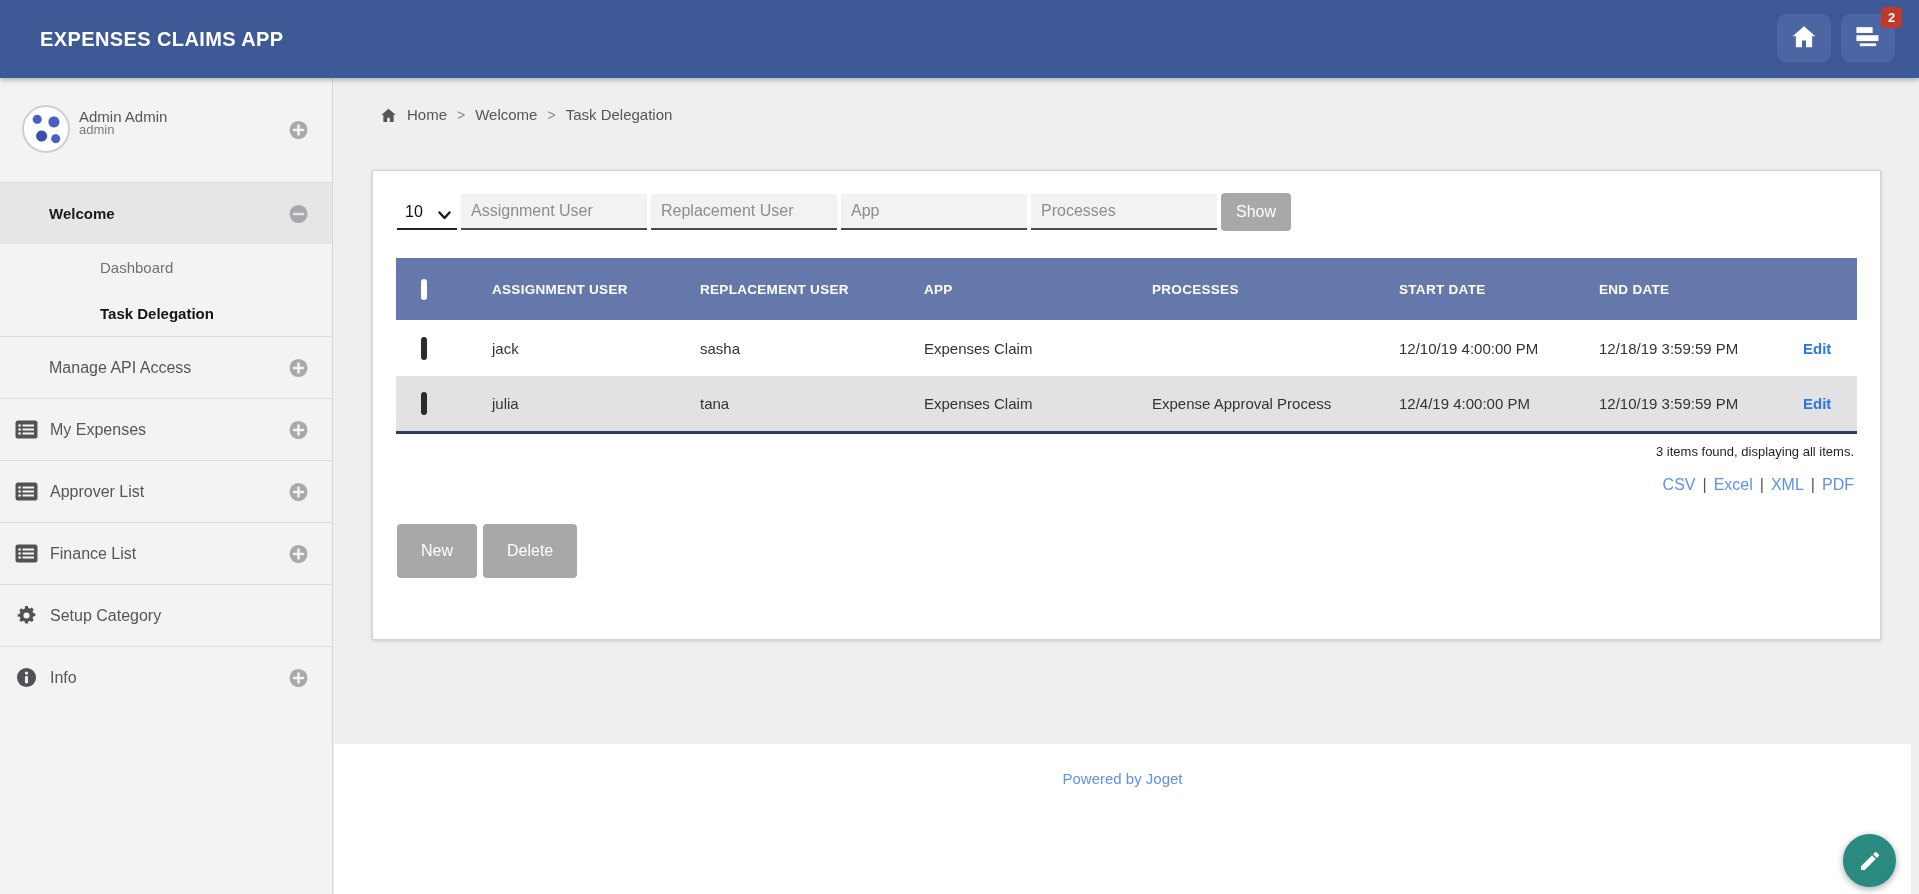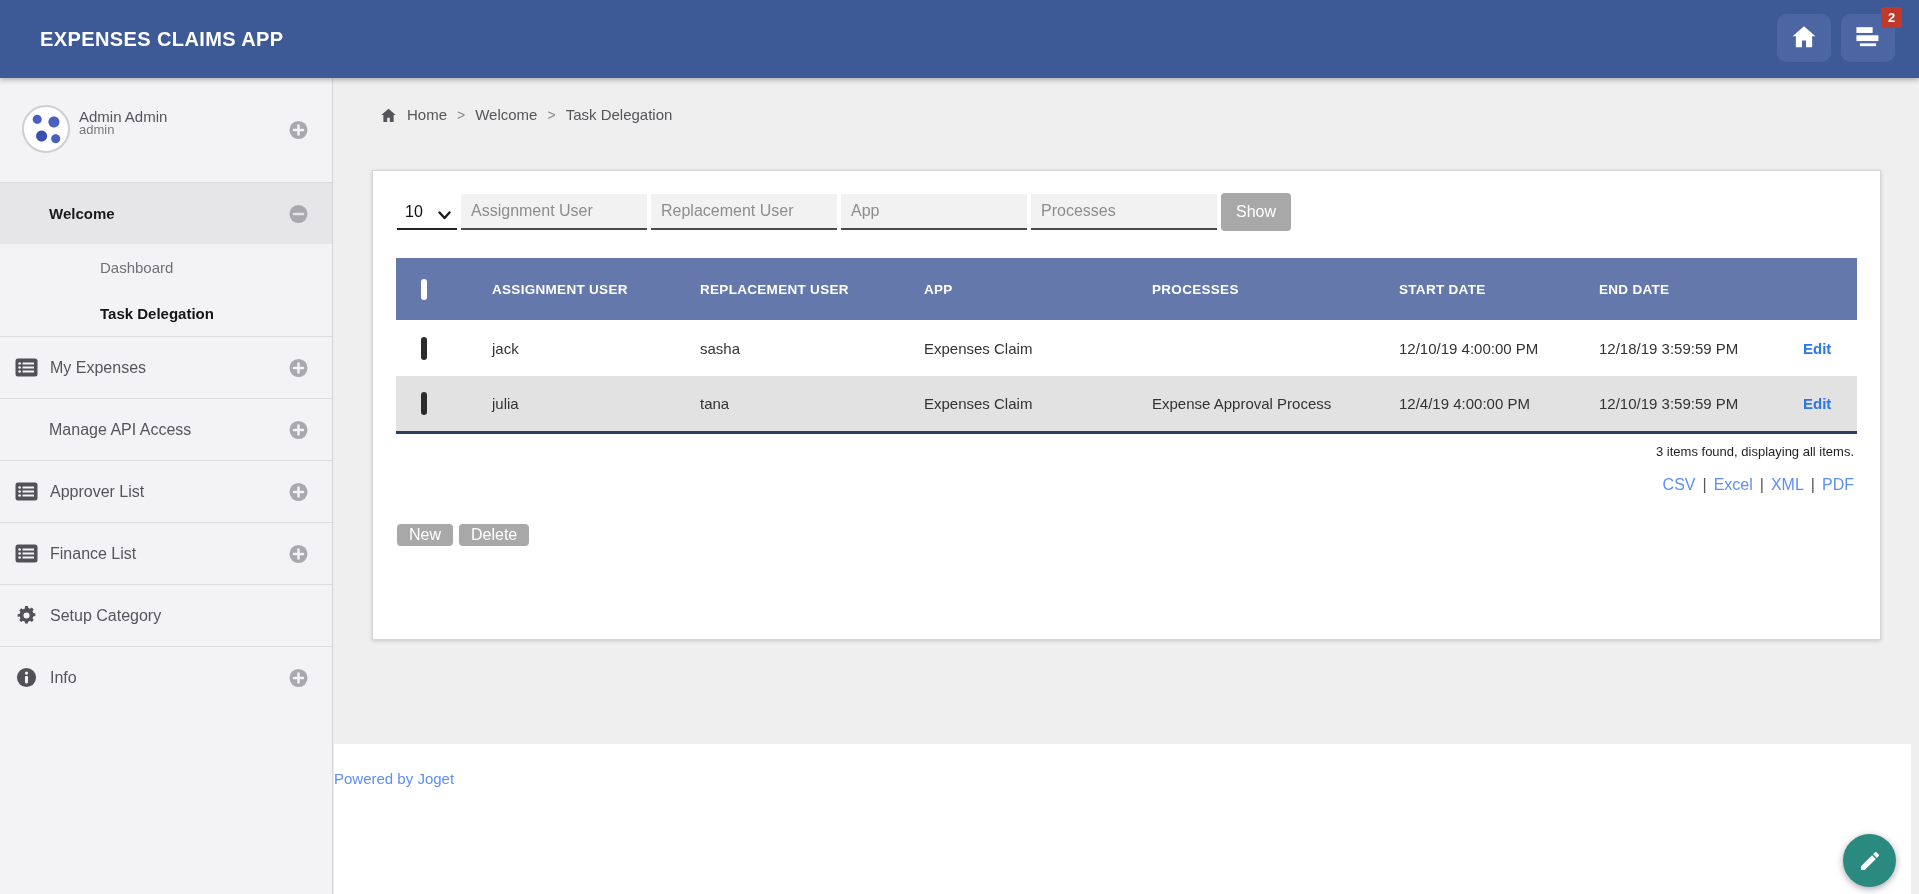--- a/index.html
+++ b/index.html
@@ -80,24 +80,24 @@
   .cbx { width:25px; height:31px; border-radius:8px; border:3px solid #2b2b2b;
     background:transparent; cursor:pointer; }
   .cbx.light { border-color:#fff; }
   .edit-link { color:#2c77e8; font-weight:bold; text-decoration:none; font-size:15px; cursor:pointer; }
 
   .summary { text-align:right; margin:10px 26px 0; font-size:13px; color:#1f1f1f; }
   .exports { text-align:right; margin:17px 26px 0; font-size:16px; }
   .exports a { color:#5e8ff2; text-decoration:none; cursor:pointer; }
   .exports .pipe { color:#555; margin:0 7px; }
   .actions { display:flex; gap:6px; margin:30px 0 0 24px; }
-  .action-btn { height:22px; padding:0 12px; }
+  .action-btn { height:54px; padding:0 24px; }
 
   .footer { position:absolute; left:0; right:8px; bottom:0; height:150px; background:#fff;
-    display:flex; justify-content:flex-start; align-items:flex-start; padding-top:26px; }
+    display:flex; justify-content:center; align-items:flex-start; padding-top:26px; }
   .footer a { color:#5e8ff2; font-size:15px; text-decoration:none; cursor:pointer; }
 
   .fab { position:absolute; left:1843px; top:834px; width:53px; height:53px; border-radius:50%;
     background:#2b8a80; border:none; box-shadow:0 2px 7px rgba(0,0,0,.35);
     display:flex; align-items:center; justify-content:center; cursor:pointer; z-index:10; }
 </style>
 </head>
 <body>
 
 <div class="stage">
@@ -149,43 +149,43 @@
       </span>
     </div>
 
     <div class="item-sub">
       <span>Dashboard</span>
     </div>
     <div class="item-sub active">
       <span>Task Delegation</span>
     </div>
 
+    <div class="item-l1">
+      <span>Manage API Access</span>
+      <span class="expander">
+        <svg width="19" height="19" viewBox="0 0 20 20">
+            <circle cx="10" cy="10" r="9.5" fill="#a9a9ad"></circle>
+            <path d="M10 5.2v9.6M5.2 10h9.6" stroke="#f3f3f5" stroke-width="2.6" stroke-linecap="round"></path>
+          </svg>
+      </span>
+    </div>
+
     <div class="item-l1 has-icon">
       <span class="mi">
         <svg width="23" height="19" viewBox="0 0 23 19">
             <rect x="0.5" y="0.5" width="22" height="18" rx="2.5" fill="#525256"></rect>
             <circle cx="4.6" cy="5.5" r="1.3" fill="#f3f3f5"></circle>
             <circle cx="4.6" cy="9.5" r="1.3" fill="#f3f3f5"></circle>
             <circle cx="4.6" cy="13.5" r="1.3" fill="#f3f3f5"></circle>
             <rect x="7.5" y="4.5" width="11.5" height="2" fill="#f3f3f5"></rect>
             <rect x="7.5" y="8.5" width="11.5" height="2" fill="#f3f3f5"></rect>
             <rect x="7.5" y="12.5" width="11.5" height="2" fill="#f3f3f5"></rect>
           </svg>
       </span>
       <span>My Expenses</span>
-      <span class="expander">
-        <svg width="19" height="19" viewBox="0 0 20 20">
-            <circle cx="10" cy="10" r="9.5" fill="#a9a9ad"></circle>
-            <path d="M10 5.2v9.6M5.2 10h9.6" stroke="#f3f3f5" stroke-width="2.6" stroke-linecap="round"></path>
-          </svg>
-      </span>
-    </div>
-
-    <div class="item-l1">
-      <span>Manage API Access</span>
       <span class="expander">
         <svg width="19" height="19" viewBox="0 0 20 20">
             <circle cx="10" cy="10" r="9.5" fill="#a9a9ad"></circle>
             <path d="M10 5.2v9.6M5.2 10h9.6" stroke="#f3f3f5" stroke-width="2.6" stroke-linecap="round"></path>
           </svg>
       </span>
     </div>
 
     <div class="item-l1 has-icon">
       <span class="mi">

